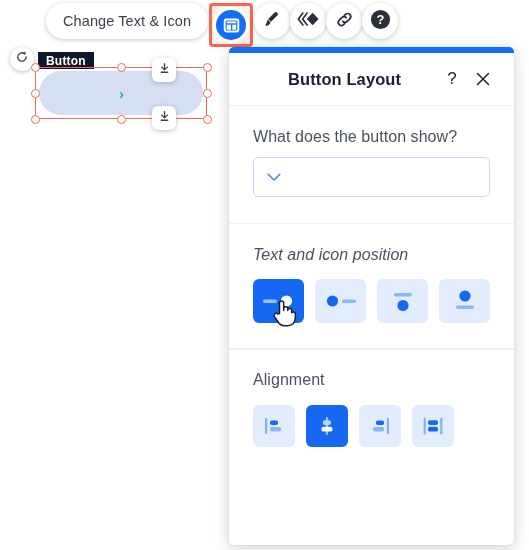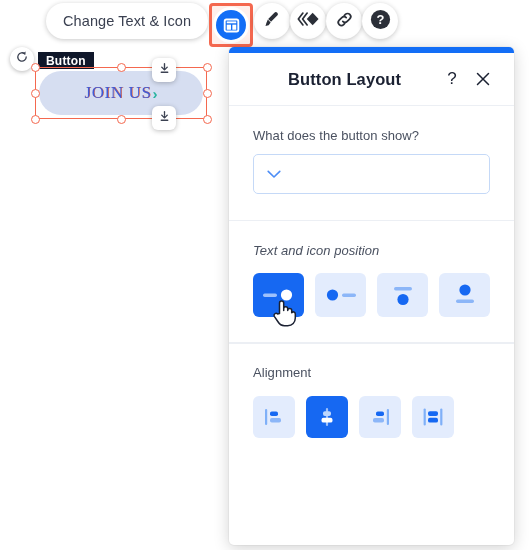--- a/index.html
+++ b/index.html
@@ -85,21 +85,21 @@
     border-bottom: 1px solid #eceff4;
   }
   .panel-title { font-size: 16.5px; font-weight: 700; color: #1b2132; flex: 1; letter-spacing: .1px; margin-left: 35px; }
   .head-btn {
     width: 26px; height: 26px; display: flex; align-items: center; justify-content: center;
     cursor: pointer; color: #1b2132;
   }
   .head-btn.q { font-size: 17px; margin-right: 5px; }
 
   .sect { padding: 0 24px; }
-  .sect-label { font-size: 13px; color: #4a5160; letter-spacing: .05px; }
+  .sect-label { font-size: 16px; color: #4a5160; letter-spacing: .05px; }
   .divider { height: 1px; background: #eceff4; margin: 0 0 0 0; }
 
   .select-box {
     margin-top: 11px; height: 40px; border: 1px solid #c5d9f7; border-radius: 5px;
     display: flex; align-items: center; padding: 0 13px; cursor: pointer; background: #fff;
   }
   .select-val { flex: 1; font-size: 15px; color: #2f3646; }
 
   .tile-row { display: flex; gap: 11px; margin-top: 15px; }
   .tile {
@@ -198,21 +198,20 @@
       <svg width="14" height="14" viewBox="0 0 16 16">
         <path d="M12.8 8a4.8 4.8 0 1 1-1.5-3.5" fill="none" stroke="#3b4151" stroke-width="1.5" stroke-linecap="round"></path>
         <path d="M12.3 1.6 L11.6 4.9 L8.4 4.1 Z" fill="#3b4151"></path>
       </svg>
     </span>
   </div>
 
   <div class="tag-button">Button</div>
 
   <div class="btn-visual">
-    <span class="btn-label">JOIN US</span>
       <span class="btn-chevron">›</span>
   </div>
 
   <div class="sel-box"></div>
 
   <div class="handle" style="left:30.5px; top:62.5px;"></div>
   <div class="handle" style="left:116.5px; top:62.5px;"></div>
   <div class="handle" style="left:202.5px; top:62.5px;"></div>
   <div class="handle" style="left:30.5px; top:88.5px;"></div>
   <div class="handle" style="left:202.5px; top:88.5px;"></div>

